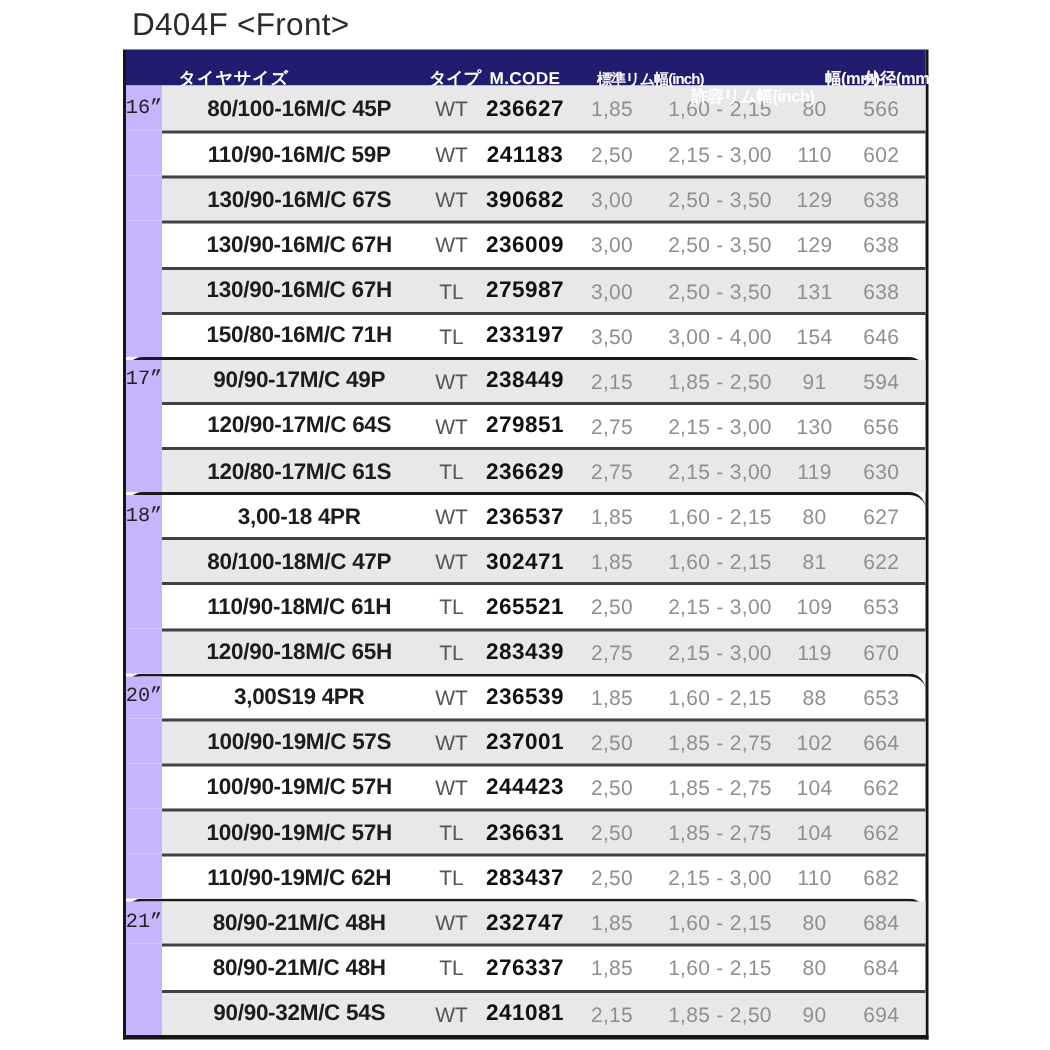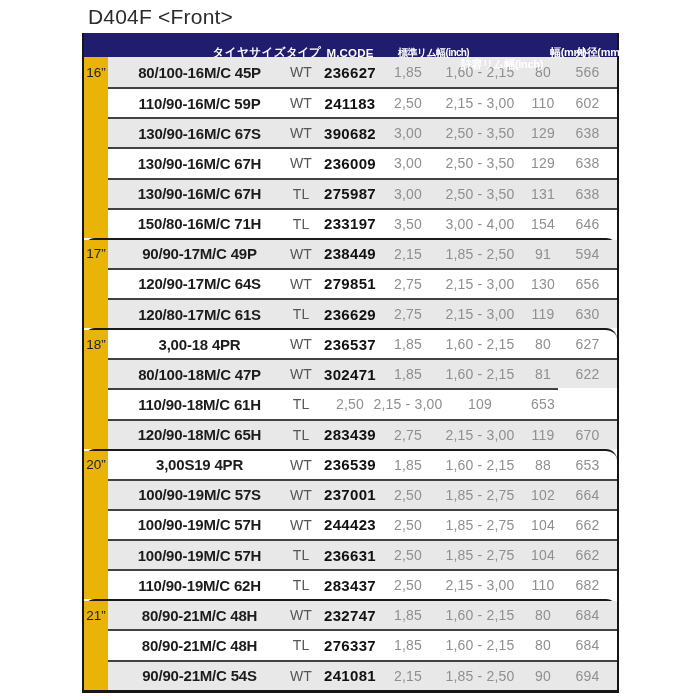--- a/index.html
+++ b/index.html
@@ -13,33 +13,33 @@
     font-family:"Liberation Sans","DejaVu Sans",sans-serif;}
   .page{position:relative;width:700px;height:700px;background:#fff;}
   .title{position:absolute;left:88px;top:5px;font-size:21px;font-weight:400;
     color:var(--title-text);letter-spacing:0.2px;white-space:pre;}
   .spec-table{position:absolute;left:82px;top:33px;width:537px;
     border-left:2px solid var(--outer-border);border-right:2px solid var(--outer-border);
     border-bottom:3px solid var(--outer-border);background:#fff;}
   .grid-row{display:grid;grid-template-columns:24px 178px 30px 68px 48px 96px 30px 1fr;}
   .thead{height:24px;background:var(--header-bg);color:var(--header-text);align-items:center;}
   .th{font-size:11px;font-weight:700;text-align:center;white-space:nowrap;letter-spacing:-0.3px;}
-  .th.h-tire{text-align:right;padding-left:11px;font-size:11.5px;letter-spacing:0.5px;}
+  .th.h-tire{text-align:left;padding-left:11px;font-size:11.5px;letter-spacing:0.5px;}
   .th.h-type{font-size:11.5px;}
   .th.h-mcode{font-size:11.5px;font-weight:700;letter-spacing:0.2px;}
   .th.h-std{font-size:10px;position:relative;left:14px;letter-spacing:-0.6px;}
   .th.h-allow{font-size:11px;position:relative;left:22px;margin-top:24px;}
   .th.h-width{position:relative;left:22px;}
   .th.h-outer{position:relative;left:12px;}
   .row{height:30.14px;}
   .row .cell{display:flex;align-items:center;justify-content:center;height:100%;}
   .row.stripe .cell:not(.c-size){background:var(--stripe);}
   .row.inner .cell:not(.c-size){border-top:2px solid var(--row-separator);}
   .row.group-start:not(.first){border-top:2px solid var(--group-separator);border-radius:11px;}
-  .c-size{font-size:13.5px;color:var(--size-text);background:#eab308;}
+  .c-size{font-size:13.5px;color:var(--size-text);background:#c4b5fd;font-family:Liberation Mono, monospace;}
   .c-tire{justify-content:flex-start;padding-left:5px;font-size:15px;font-weight:700;
     color:var(--tire-text);letter-spacing:-0.2px;white-space:nowrap;}
   .c-type{font-size:14px;color:var(--type-text);}
   .c-mcode{font-size:15px;font-weight:700;color:var(--mcode-text);letter-spacing:0.3px;}
   .c-num{font-size:14px;color:var(--value-text);letter-spacing:0.2px;white-space:nowrap;}
 </style>
 </head>
 <body>
 
 <div class="page">
@@ -164,20 +164,21 @@
           <div class="cell c-mcode">302471</div>
           <div class="cell c-num">1,85</div>
           <div class="cell c-num">1,60 - 2,15</div>
           <div class="cell c-num">81</div>
           <div class="cell c-num">622</div>
         </div>
         <div class="grid-row row inner ">
           <div class="cell c-size"></div>
           <div class="cell c-tire">110/90-18M/C 61H</div>
           <div class="cell c-type">TL</div>
+          <div class="cell c-mcode">265521</div>
           <div class="cell c-num">2,50</div>
           <div class="cell c-num">2,15 - 3,00</div>
           <div class="cell c-num">109</div>
           <div class="cell c-num">653</div>
         </div>
         <div class="grid-row row stripe inner ">
           <div class="cell c-size"></div>
           <div class="cell c-tire">120/90-18M/C 65H</div>
           <div class="cell c-type">TL</div>
           <div class="cell c-mcode">283439</div>
@@ -251,21 +252,21 @@
           <div class="cell c-tire">80/90-21M/C 48H</div>
           <div class="cell c-type">TL</div>
           <div class="cell c-mcode">276337</div>
           <div class="cell c-num">1,85</div>
           <div class="cell c-num">1,60 - 2,15</div>
           <div class="cell c-num">80</div>
           <div class="cell c-num">684</div>
         </div>
         <div class="grid-row row stripe inner ">
           <div class="cell c-size"></div>
-          <div class="cell c-tire">90/90-21M/C 54S</div>
+          <div class="cell c-tire">90/90-32M/C 54S</div>
           <div class="cell c-type">WT</div>
           <div class="cell c-mcode">241081</div>
           <div class="cell c-num">2,15</div>
           <div class="cell c-num">1,85 - 2,50</div>
           <div class="cell c-num">90</div>
           <div class="cell c-num">694</div>
         </div>
       </div>
   </div>
 </div>

